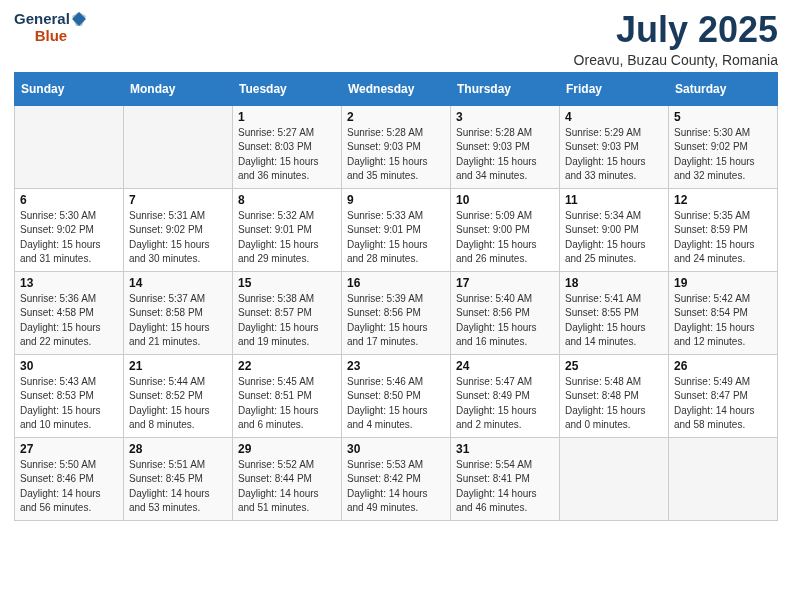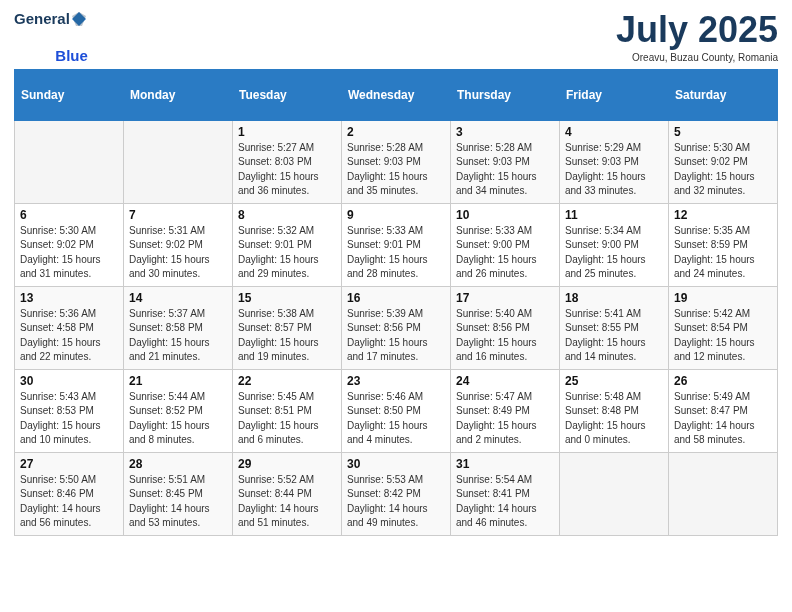--- a/index.html
+++ b/index.html
@@ -24,53 +24,53 @@
     }
     .logo-text-general {
       font-size: 15px;
       font-weight: bold;
       color: #1a3a5c;
       line-height: 1.1;
     }
     .logo-text-blue {
       font-size: 15px;
       font-weight: bold;
-      color: #1d4ed8;
+      color: #c2410c;
       line-height: 1.1;
     }
     .logo-icon {
       width: 18px;
       height: 18px;
     }
     .title-block {
       text-align: right;
     }
     .month-title {
       font-size: 36px;
       font-weight: bold;
       color: #1a3a5c;
       line-height: 1.1;
     }
     .location {
-      font-size: 10px;
+      font-size: 14px;
       color: #333;
       margin-top: 2px;
       margin-left: 19px;
     }
     .calendar {
       width: 100%;
       border-collapse: collapse;
       margin-top: 4px;
       font-size: 11px;
     }
     .calendar th {
       background: #2a7bc4;
       color: #fff;
       text-align: left;
-      padding: 18px 6px;
+      padding: 9px 6px;
       font-size: 12px;
       font-weight: bold;
       border: 1px solid #2a7bc4;
     }
     .calendar td {
       vertical-align: top;
       border: 1px solid #ccc;
       padding: 4px 5px;
       width: calc(100% / 7);
       min-height: 80px;
@@ -93,22 +93,21 @@
       font-size: 10px;
       color: #333;
       line-height: 1.45;
     }
     .empty-cell {
       background: #f5f5f5 !important;
     }
     .logo-wrap {
       display: flex;
       flex-direction: column;
-      align-items: flex-end;
-      gap: 20px;
+      align-items: center;
     }
     .logo-line1 {
       display: flex;
       align-items: center;
     }
   </style>
 </head>
 <body>
 
 <div class="page">
@@ -205,21 +204,21 @@
           </td>
           <td>
             <span class="day-num">9</span>
             <div class="day-info">Sunrise: 5:33 AM
 Sunset: 9:01 PM
 Daylight: 15 hours
 and 28 minutes.</div>
           </td>
           <td>
             <span class="day-num">10</span>
-            <div class="day-info">Sunrise: 5:33 AM
+            <div class="day-info">Sunrise: 5:09 AM
 Sunset: 9:00 PM
 Daylight: 15 hours
 and 26 minutes.</div>
           </td>
           <td>
             <span class="day-num">11</span>
             <div class="day-info">Sunrise: 5:34 AM
 Sunset: 9:00 PM
 Daylight: 15 hours
 and 25 minutes.</div>

